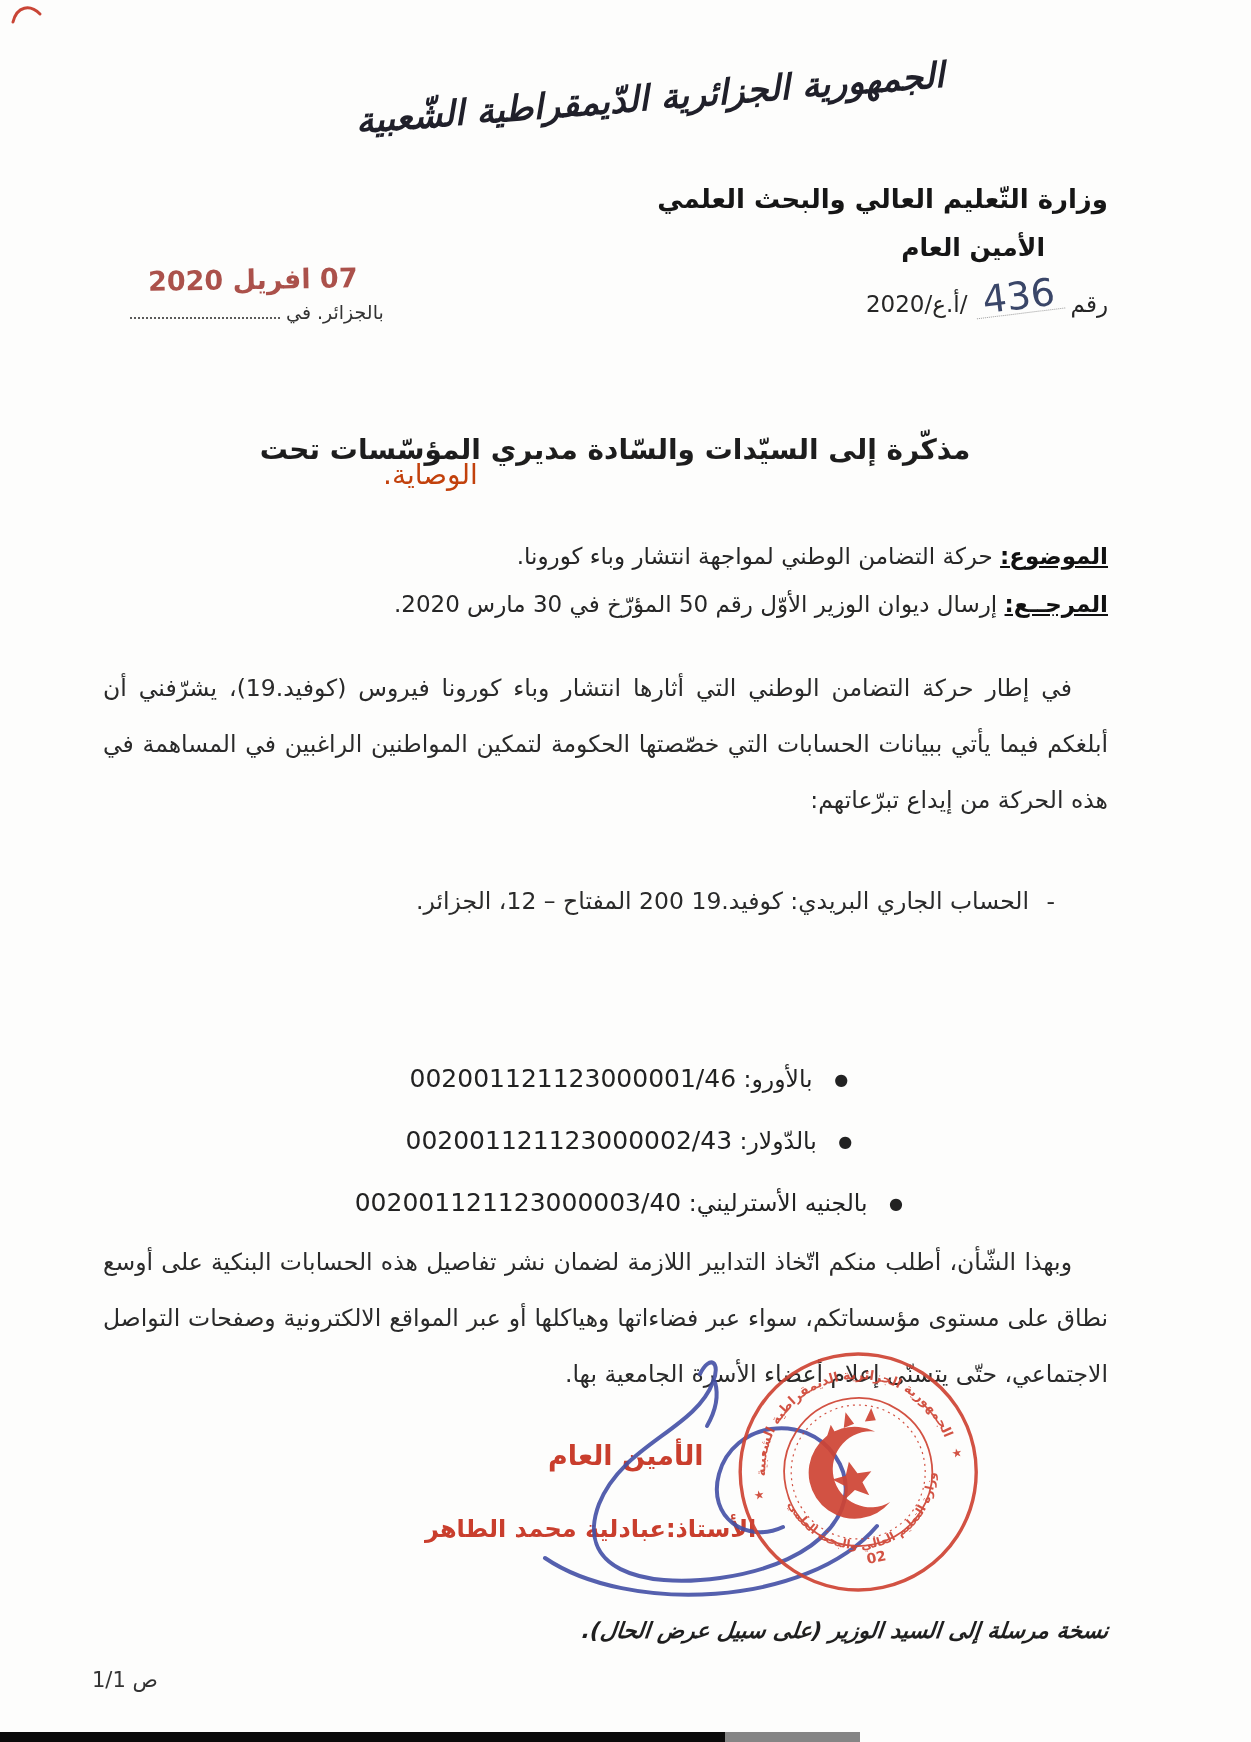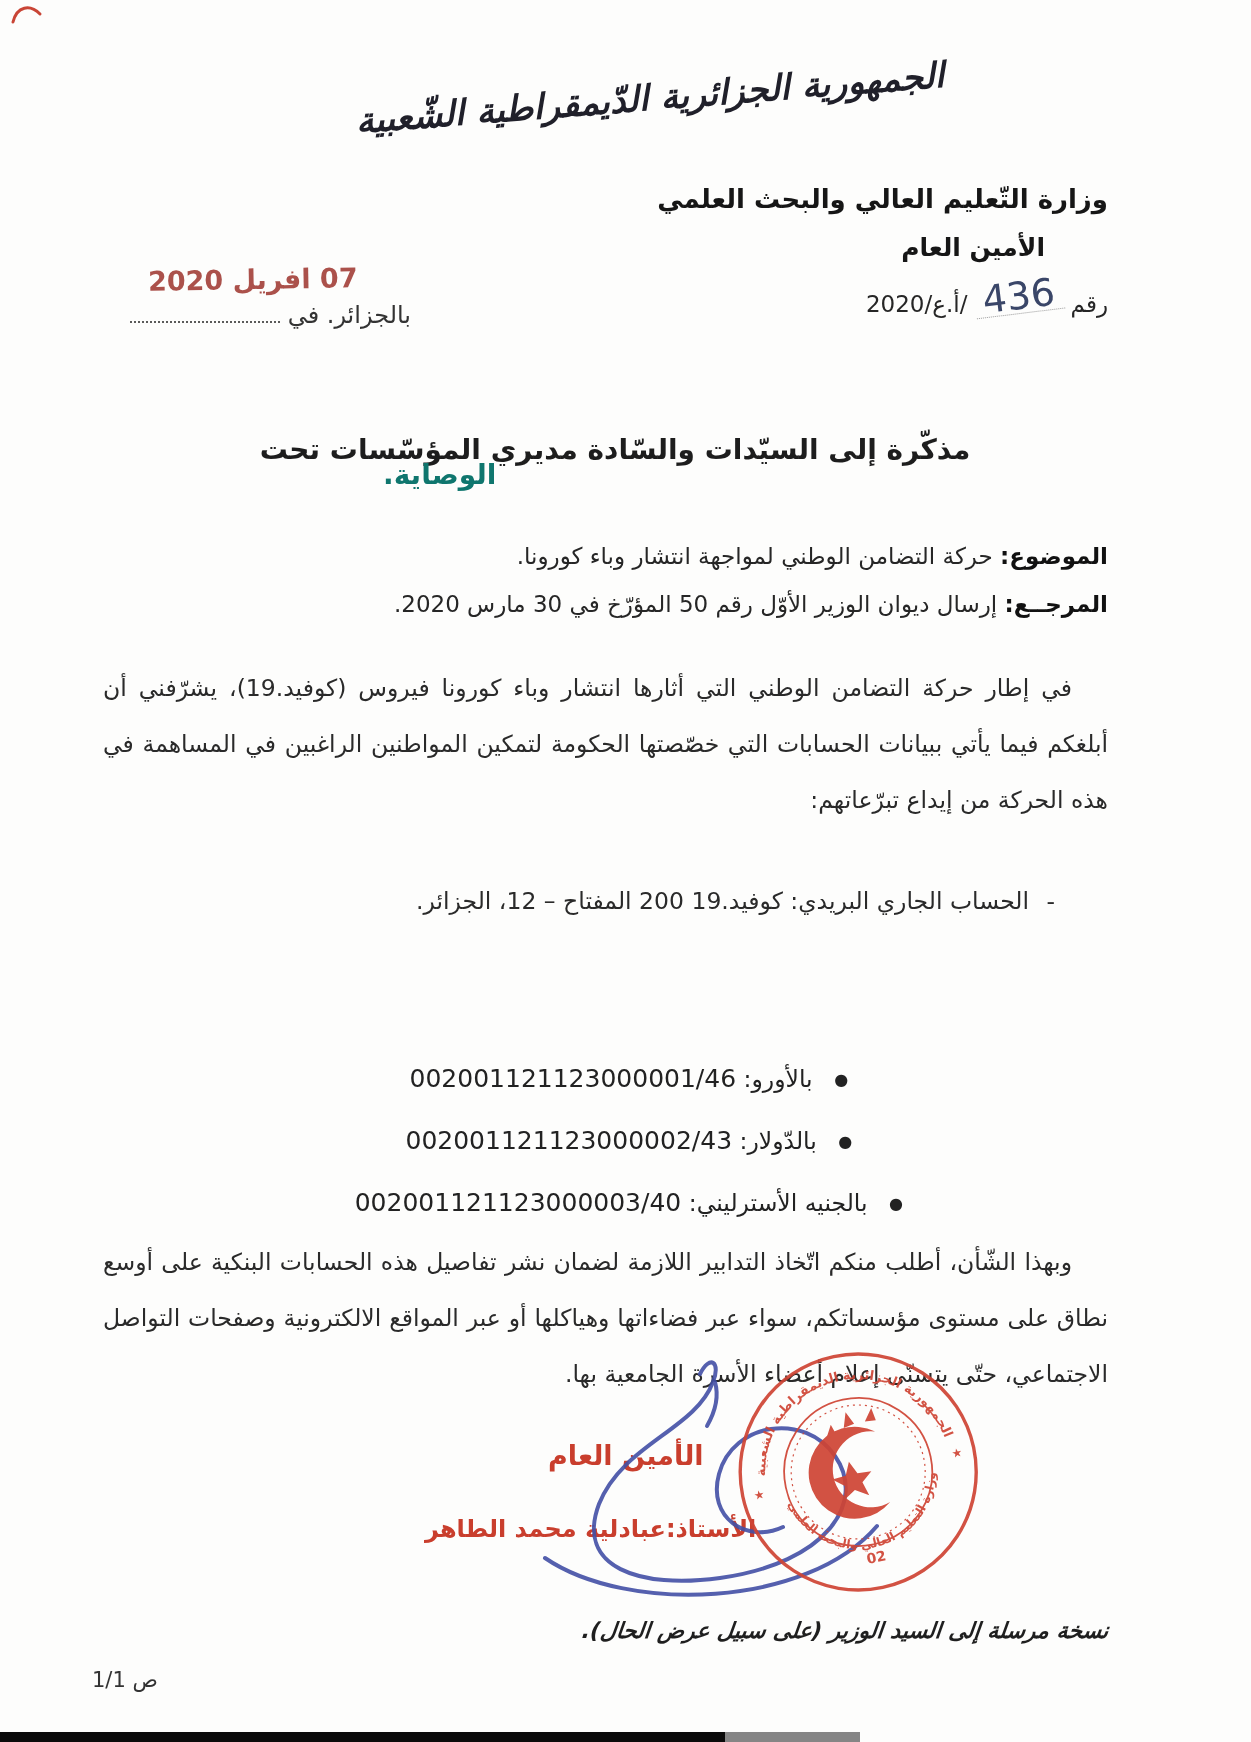--- a/index.html
+++ b/index.html
@@ -20,28 +20,28 @@
   .numline{right:143px;top:284px;font-size:23px;direction:rtl;white-space:nowrap;}
   .numline .hand{
     display:inline-block;font-size:38px;color:#3a4668;font-weight:400;
     transform:rotate(-7deg) translateY(-3px);padding:0 8px 2px 8px;
     border-bottom:1px dotted #9a9a9a;line-height:30px;
   }
   .datestamp{
     left:148px;top:264px;font-size:27px;font-weight:700;color:#a03a33;
     letter-spacing:2px;direction:rtl;opacity:.88;transform:rotate(-1deg);white-space:nowrap;
   }
-  .placeline{left:130px;top:301px;font-size:24px;direction:rtl;color:#333;white-space:nowrap;}
+  .placeline{left:130px;top:301px;font-size:19px;direction:rtl;color:#333;white-space:nowrap;}
   .placeline .dots{display:inline-block;width:150px;height:14px;border-bottom:2px dotted #5a5a5a;}
   
   .title1{left:120px;top:396px;width:990px;text-align:center;font-size:28px;font-weight:700;direction:rtl;color:#1d1d1d;margin-top:37px;}
-  .title2{left:383px;top:458px;font-size:28px;font-weight:700;direction:rtl;color:#0f766e;}
+  .title2{left:383px;top:458px;font-size:28px;font-weight:400;direction:rtl;color:#c2410c;}
   .subject,.reference{right:143px;top:543px;font-size:23px;direction:rtl;white-space:nowrap;}
   .reference{top:591px;}
-  .lbl{font-weight:700;color:#111;}
+  .lbl{font-weight:700;color:#111;text-decoration:underline;}
   
   .para{left:103px;width:1005px;font-size:23.5px;line-height:56px;text-align:justify;direction:rtl;color:#2a2a2a;}
   .para1{top:660px;text-indent:36px;}
   .para2{top:1234px;text-indent:36px;}
   
   .dashlist{right:196px;top:872px;font-size:23.5px;line-height:58px;direction:rtl;color:#2a2a2a;}
   .dashlist .dash{padding-left:10px;}
   
   .bulletlist{right:348px;top:1048px;font-size:23.5px;line-height:61px;direction:rtl;color:#222;text-align:center;}
   .bulletlist .dot{font-size:16px;vertical-align:2px;padding-left:14px;}

